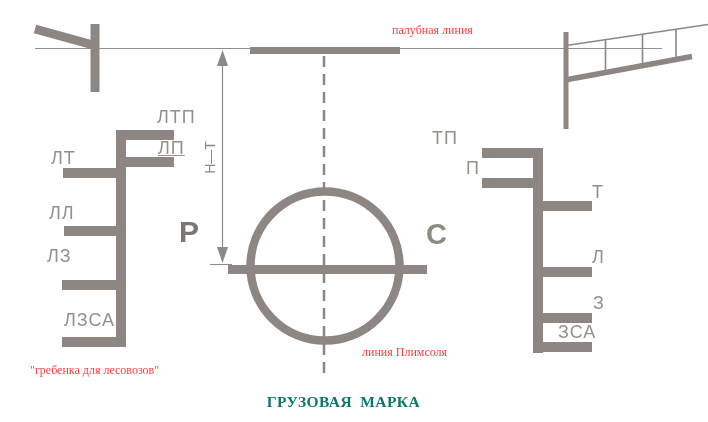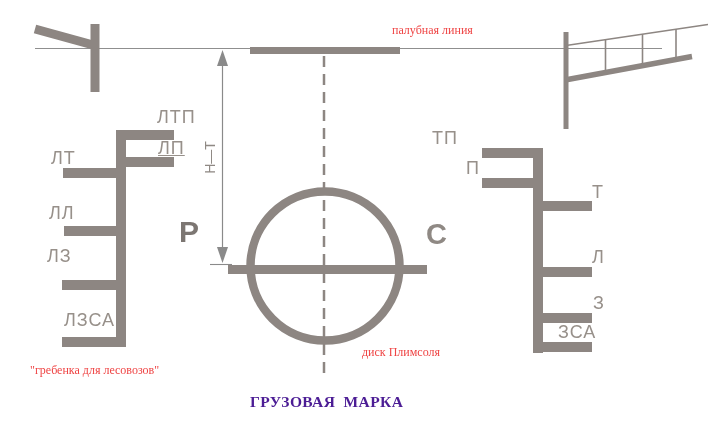--- a/index.html
+++ b/index.html
@@ -11,22 +11,22 @@
   .bar{position:absolute;background:#8d8682;}
   .mark-label{
     position:absolute;color:#97908a;font-size:18px;line-height:15px;
     font-family:"Liberation Sans",sans-serif;letter-spacing:1px;white-space:nowrap;
   }
   .serif-note{
     position:absolute;color:#ef4444;font-size:12px;line-height:14px;
     font-family:"Liberation Serif",serif;white-space:nowrap;
   }
   .title{
-    position:absolute;left:250px;top:393px;width:170px;text-align:left;
-    color:#4c1d95;font-size:15.5px;font-weight:bold;letter-spacing:.4px;word-spacing:4px;
+    position:absolute;left:250px;top:393px;width:170px;text-align:right;
+    color:#0f766e;font-size:15.5px;font-weight:bold;letter-spacing:.4px;word-spacing:4px;
     font-family:"Liberation Serif",serif;white-space:nowrap;
   }
   .letter-p{
     position:absolute;left:179px;top:215px;font-size:30px;font-weight:bold;
     color:#7c7672;font-family:"Liberation Sans",sans-serif;
   }
   .letter-c{
     position:absolute;left:426px;top:218px;font-size:29px;font-weight:600;
     color:#8f8984;font-family:"Liberation Sans",sans-serif;
   }
@@ -106,18 +106,18 @@
     <div class="mark-label" style="left:593px;top:296px;">З</div>
     <div class="mark-label" style="left:558px;top:325px;">ЗСА</div>
   </div>
 
   <div class="letter-p">Р</div>
   <div class="letter-c">С</div>
 
   <div class="dim-label">Н—Т</div>
 
   <div class="serif-note" style="left:392px;top:23px;">палубная линия</div>
-  <div class="serif-note" style="left:362px;top:345px;">диск Плимсоля</div>
+  <div class="serif-note" style="left:362px;top:345px;">линия Плимсоля</div>
   <div class="serif-note" style="left:30px;top:363px;">"гребенка для лесовозов"</div>
 
   <div class="title">ГРУЗОВАЯ МАРКА</div>
 
 </div>
 
 </body></html>

